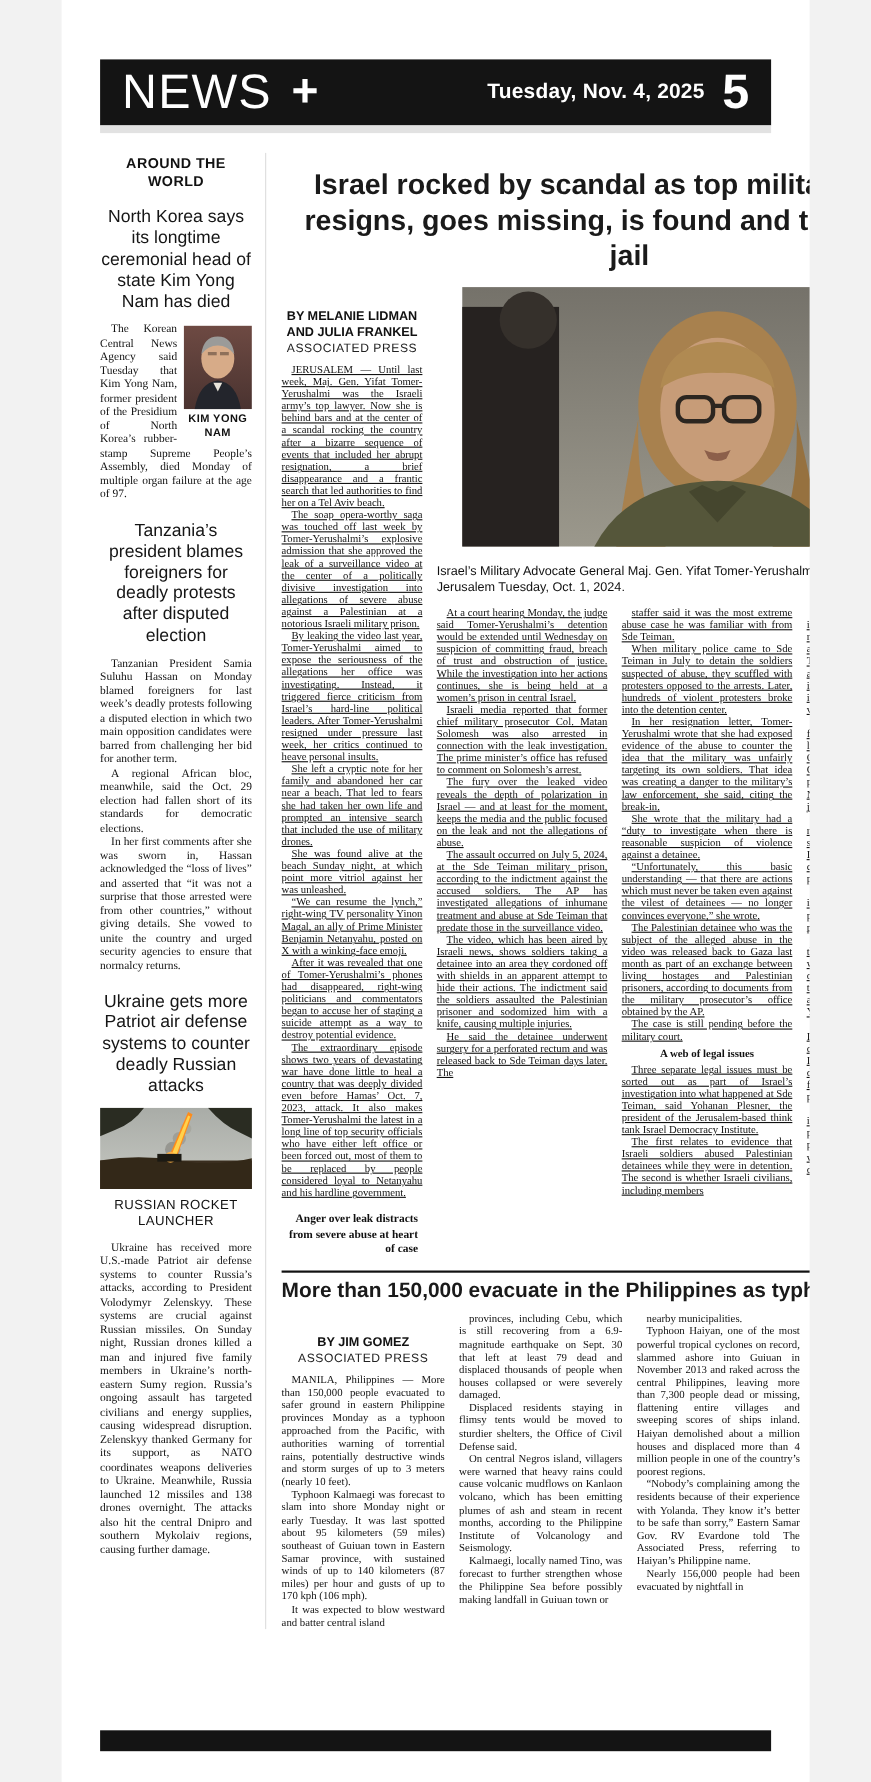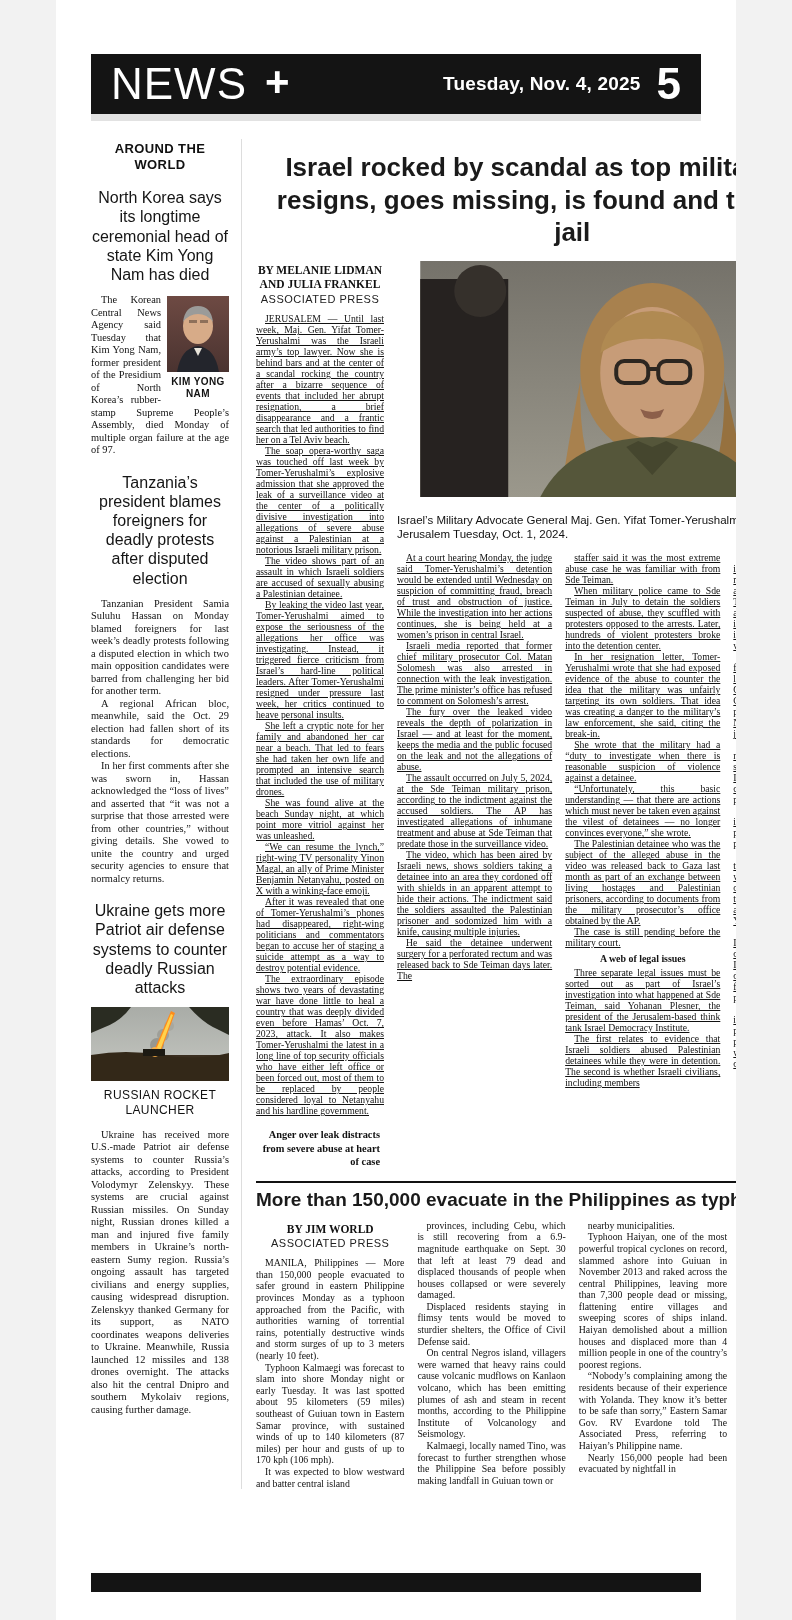--- a/index.html
+++ b/index.html
@@ -34,22 +34,22 @@
   .kim-float svg{display:block;width:62px;height:76px;}
   .photo-caption-sm{font-family:"Liberation Sans",sans-serif;font-weight:700;font-size:10px;
                     line-height:1.2;text-align:center;margin-top:4px;letter-spacing:.4px;}
   .rocket-photo svg{display:block;width:100%;height:74px;margin-top:4px;}
   .photo-caption-md{font-family:"Liberation Sans",sans-serif;font-weight:400;font-size:12px;
                     line-height:1.2;text-align:center;margin:7px 0 12px 0;letter-spacing:.4px;}
 
   
   .ma-headline{font-family:"Liberation Sans",sans-serif;font-weight:700;font-size:26px;line-height:1.25;
                text-align:center;margin:12px 8px 12px 8px;color:#1a1a1a;}
-  .byline{font-family:Liberation Serif, serif;font-weight:700;font-size:11.5px;line-height:1.3;
-          text-align:center;margin:2px 0 0 0;}
+  .byline{font-family:Liberation Sans, sans-serif;font-weight:700;font-size:11.5px;line-height:1.3;
+          text-align:center;margin:20px 0 0 0;}
   .agency{font-family:"Liberation Sans",sans-serif;font-weight:400;font-size:11px;letter-spacing:.5px;
           text-align:center;margin:1px 0 8px 0;color:#222;}
   .ma-columns{display:flex;gap:13px;}
   .ma-col1{flex:0 0 128px;}
   .ma-right{flex:1;min-width:0;}
   .main-photo svg{display:block;width:100%;height:236px;}
   .credit{font-family:"Liberation Sans",sans-serif;font-weight:700;font-size:11px;text-align:right;
           margin-top:3px;letter-spacing:.3px;}
   .caption{font-family:"Liberation Sans",sans-serif;font-size:11.5px;line-height:1.3;margin:1px 0 10px 0;}
   .ma-right-cols{display:flex;gap:13px;}
@@ -165,21 +165,20 @@
           <h1 class="ma-headline">Israel rocked by scandal as top military lawyer resigns, goes missing, is found and thrown into jail</h1>
 
           <div class="ma-columns">
 
             <div class="ma-col1">
               <div class="byline">BY MELANIE LIDMAN AND JULIA FRANKEL</div>
               <div class="agency">ASSOCIATED PRESS</div>
               <div class="ma-body">
                   <p>JERUSALEM — Until last week, Maj. Gen. Yifat Tomer-Yerushalmi was the Israeli army’s top lawyer. Now she is behind bars and at the center of a scandal rocking the country after a bizarre sequence of events that included her abrupt resignation, a brief disappearance and a frantic search that led authorities to find her on a Tel Aviv beach.</p>
                   <p>The soap opera-worthy saga was touched off last week by Tomer-Yerushalmi’s explosive admission that she approved the leak of a surveillance video at the center of a politically divisive investigation into allegations of severe abuse against a Palestinian at a notorious Israeli military prison.</p>
-                  <p>The video shows part of an assault in which Israeli soldiers are accused of sexually abusing a Palestinian detainee.</p>
                   <p>By leaking the video last year, Tomer-Yerushalmi aimed to expose the seriousness of the allegations her office was investigating. Instead, it triggered fierce criticism from Israel’s hard-line political leaders. After Tomer-Yerushalmi resigned under pressure last week, her critics continued to heave personal insults.</p>
                   <p>She left a cryptic note for her family and abandoned her car near a beach. That led to fears she had taken her own life and prompted an intensive search that included the use of military drones.</p>
                   <p>She was found alive at the beach Sunday night, at which point more vitriol against her was unleashed.</p>
                   <p>“We can resume the lynch,” right-wing TV personality Yinon Magal, an ally of Prime Minister Benjamin Netanyahu, posted on X with a winking-face emoji.</p>
                   <p>After it was revealed that one of Tomer-Yerushalmi’s phones had disappeared, right-wing politicians and commentators began to accuse her of staging a suicide attempt as a way to destroy potential evidence.</p>
                   <p>The extraordinary episode shows two years of devastating war have done little to heal a country that was deeply divided even before Hamas’ Oct. 7, 2023, attack. It also makes Tomer-Yerushalmi the latest in a long line of top security officials who have either left office or been forced out, most of them to be replaced by people considered loyal to Netanyahu and his hardline government.</p>
                 </div>
               <div class="subhead">Anger over leak distracts from severe abuse at heart of case</div>
             </div>
 
@@ -256,21 +255,21 @@
               </div>
             </div>
           </div>
         </section>
 
         <section>
           <hr class="rule">
           <h2 class="ba-headline">More than 150,000 evacuate in the Philippines as typhoon approaches</h2>
           <div class="ba-columns">
             <div class="col ba-body">
-              <div class="byline">BY JIM WORLD</div>
+              <div class="byline">BY JIM GOMEZ</div>
               <div class="agency">ASSOCIATED PRESS</div>
               <div>
                   <p>MANILA, Philippines — More than 150,000 people evacuated to safer ground in eastern Philippine provinces Monday as a typhoon approached from the Pacific, with authorities warning of torrential rains, potentially destructive winds and storm surges of up to 3 meters (nearly 10 feet).</p>
                   <p>Typhoon Kalmaegi was forecast to slam into shore Monday night or early Tuesday. It was last spotted about 95 kilometers (59 miles) southeast of Guiuan town in Eastern Samar province, with sustained winds of up to 140 kilometers (87 miles) per hour and gusts of up to 170 kph (106 mph).</p>
                   <p>It was expected to blow westward and batter central island</p>
                 </div>
             </div>
             <div class="col ba-body">
               <div>
                   <p>provinces, including Cebu, which is still recovering from a 6.9-magnitude earthquake on Sept. 30 that left at least 79 dead and displaced thousands of people when houses collapsed or were severely damaged.</p>

